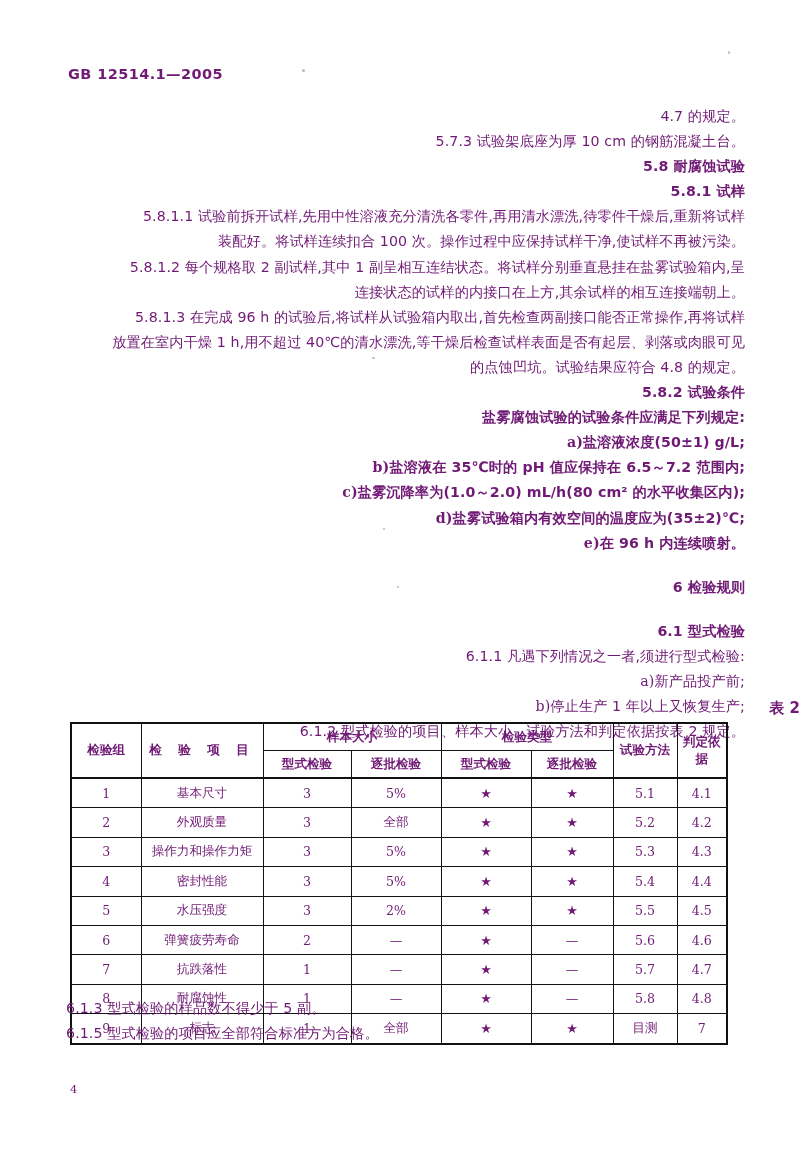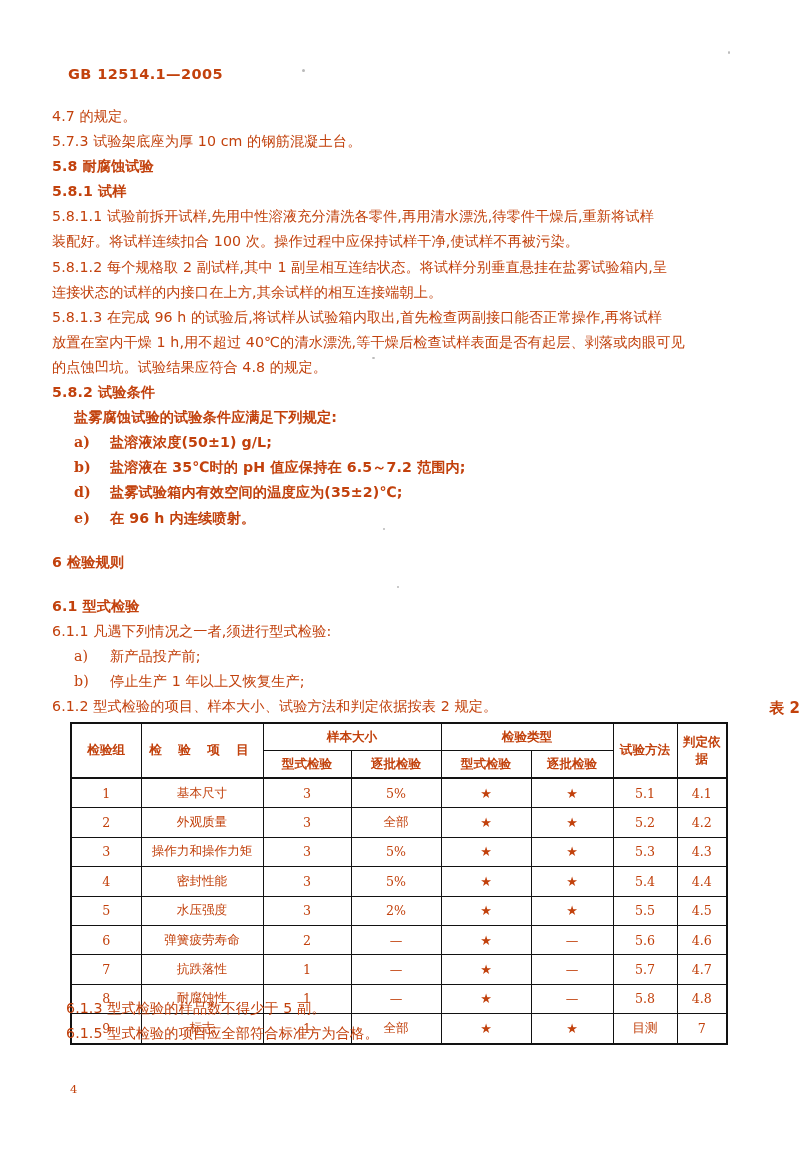--- a/index.html
+++ b/index.html
@@ -8,44 +8,45 @@
     background: #8a8a8a;
   }
   .page {
     position: relative;
     width: 800px;
     height: 1156px;
     background: #ffffff;
     margin: 0 auto;
     overflow: hidden;
     font-family: "DejaVu Sans", "Liberation Sans", sans-serif;
-    color: #c2410c;
+    color: #701a75;
     box-sizing: border-box;
   }
   
   .std-header {
     position: absolute;
     left: 68px;
     top: 66px;
     font-size: 14.5px;
     font-weight: 700;
     letter-spacing: 0.4px;
     white-space: nowrap;
   }
   .speck {
     position: absolute;
     background: #b9b9b9;
     border-radius: 50%;
   }
   
   .body-block {
     position: absolute;
-    left: 52px;
+    left: 73px;
     top: 104px;
     width: 672px;
+    text-align: right;
   }
   .ln {
     font-size: 14.2px;
     line-height: 25.1px;
     white-space: nowrap;
     letter-spacing: 0.1px;
   }
   .ln.bold { font-weight: 700; }
   .ln.ind1 { padding-left: 22px; }
   .ln.gapabove { margin-top: 19px; }
@@ -137,20 +138,21 @@
     <div class="ln">5.8.1.2   每个规格取 2 副试样,其中 1 副呈相互连结状态。将试样分别垂直悬挂在盐雾试验箱内,呈</div>
     <div class="ln">连接状态的试样的内接口在上方,其余试样的相互连接端朝上。</div>
     <div class="ln">5.8.1.3   在完成 96 h 的试验后,将试样从试验箱内取出,首先检查两副接口能否正常操作,再将试样</div>
     <div class="ln">放置在室内干燥 1 h,用不超过 40℃的清水漂洗,等干燥后检查试样表面是否有起层、剥落或肉眼可见</div>
     <div class="ln">的点蚀凹坑。试验结果应符合 4.8 的规定。</div>
     <div class="ln bold">5.8.2   试验条件</div>
     <div class="ln bold ind1">盐雾腐蚀试验的试验条件应满足下列规定:</div>
 
     <div class="ln bold ind1"><span class="listlbl">a)</span><span>盐溶液浓度(50±1) g/L;</span></div>
     <div class="ln bold ind1"><span class="listlbl">b)</span><span>盐溶液在 35℃时的 pH 值应保持在 6.5～7.2 范围内;</span></div>
+    <div class="ln bold ind1"><span class="listlbl">c)</span><span>盐雾沉降率为(1.0～2.0) mL/h(80 cm² 的水平收集区内);</span></div>
     <div class="ln bold ind1"><span class="listlbl">d)</span><span>盐雾试验箱内有效空间的温度应为(35±2)℃;</span></div>
     <div class="ln bold ind1"><span class="listlbl">e)</span><span>在 96 h 内连续喷射。</span></div>
 
     <div class="ln bold gapabove">6   检验规则</div>
     <div class="ln bold gapabove">6.1   型式检验</div>
     <div class="ln">6.1.1   凡遇下列情况之一者,须进行型式检验:</div>
 
     <div class="ln ind1"><span class="listlbl">a)</span><span>新产品投产前;</span></div>
     <div class="ln ind1"><span class="listlbl">b)</span><span>停止生产 1 年以上又恢复生产;</span></div>
 

